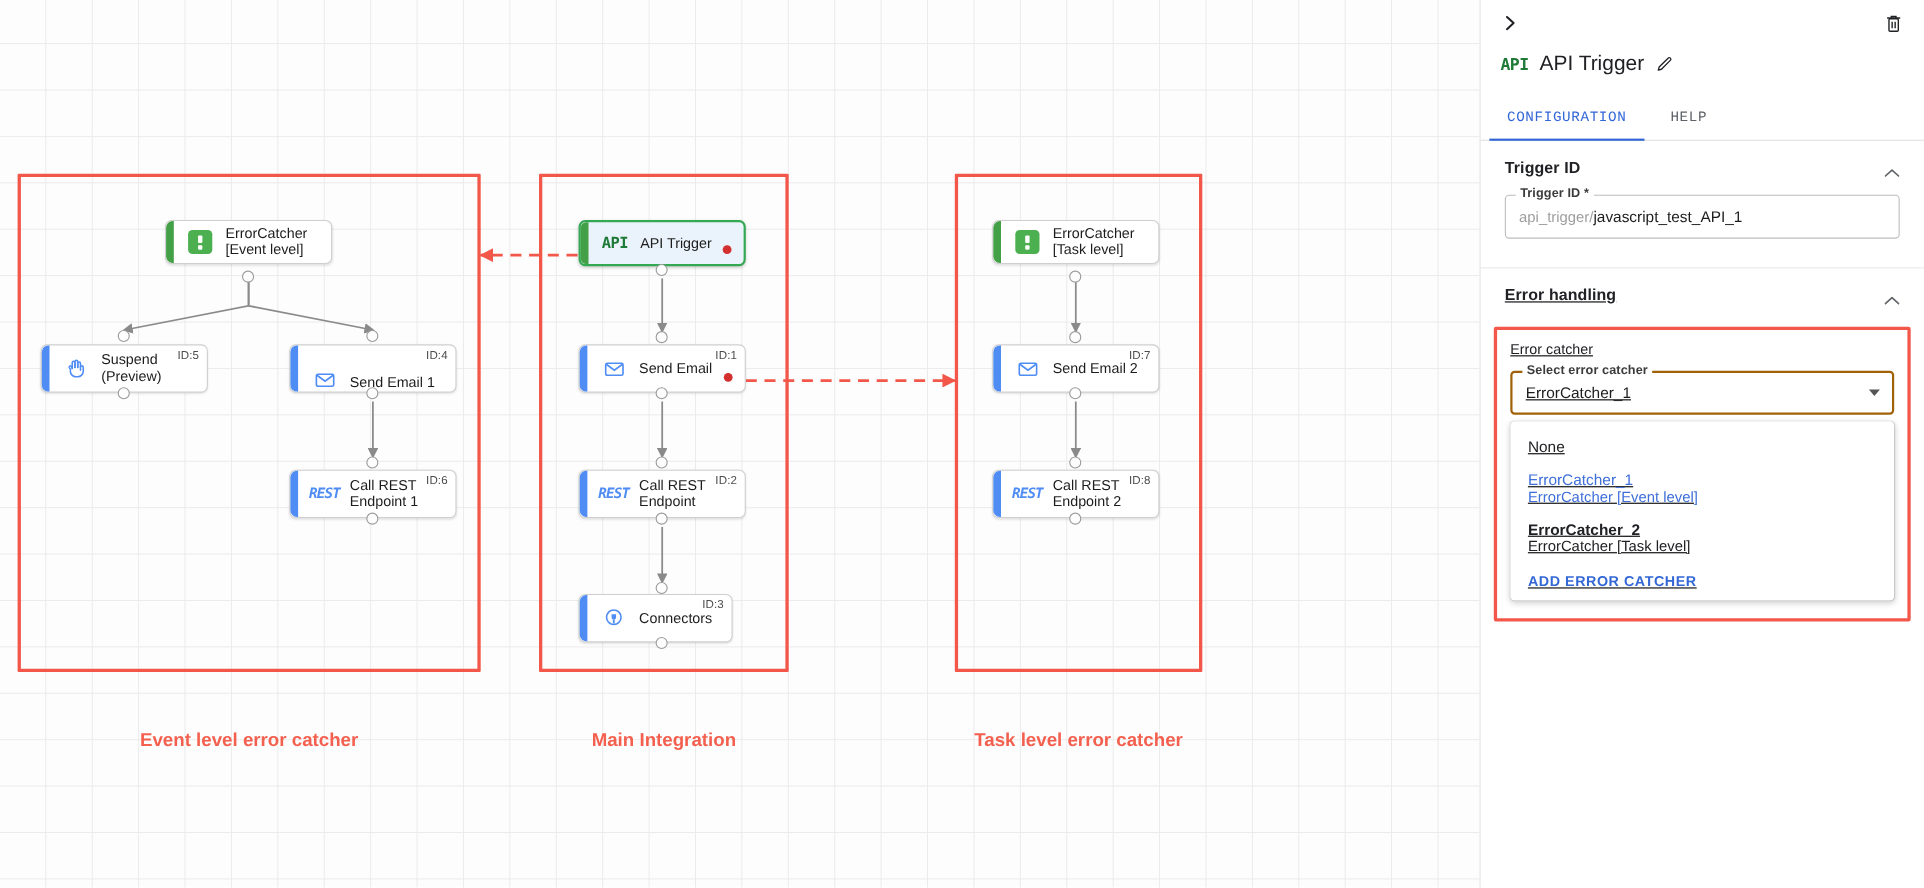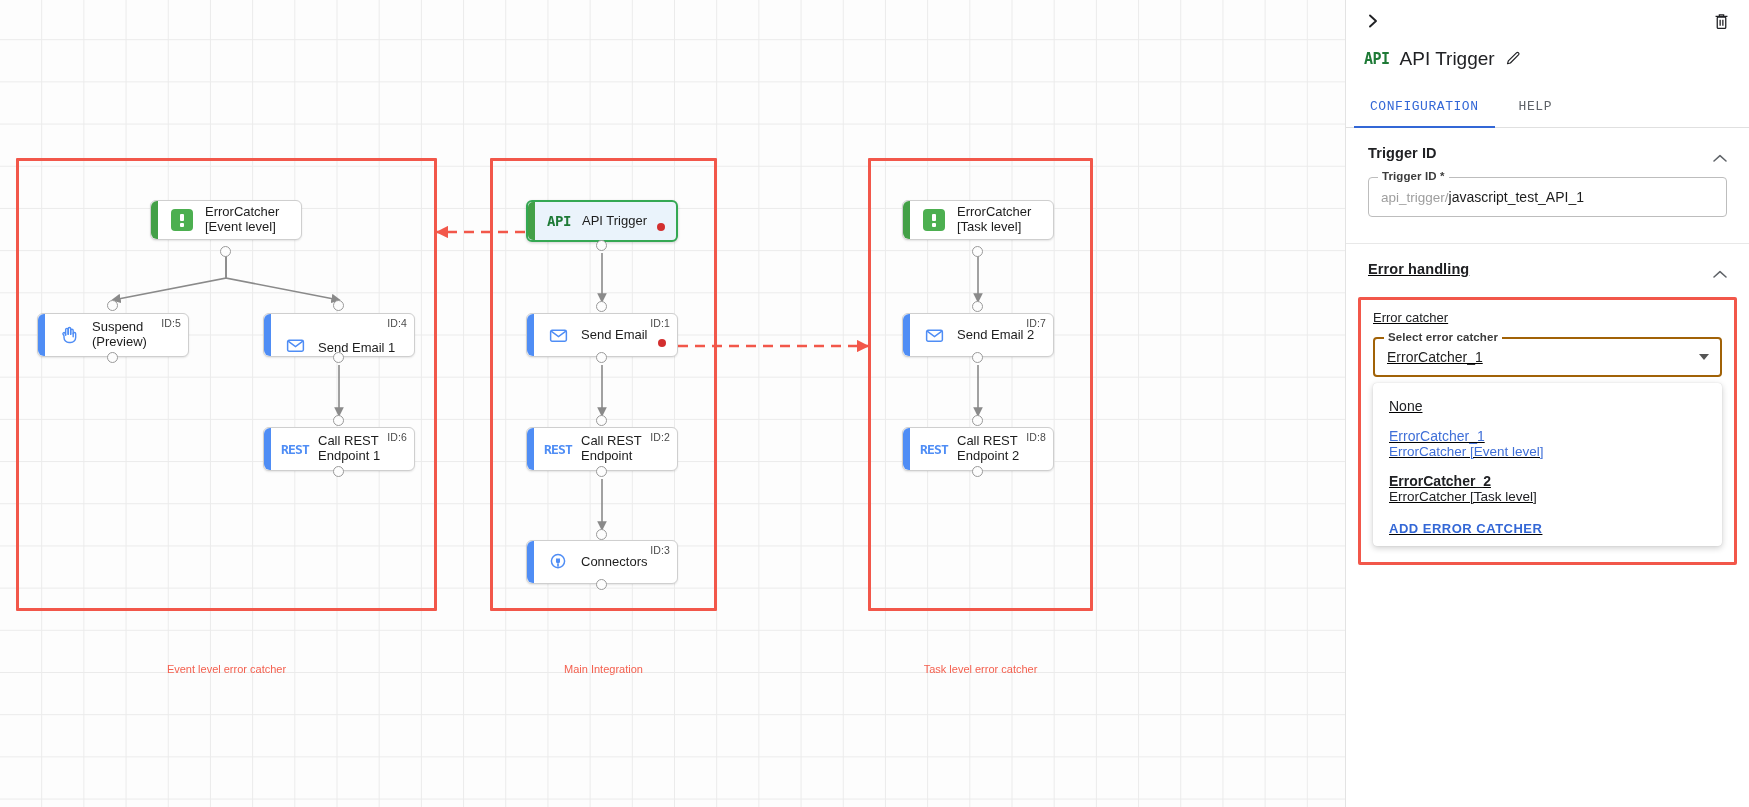--- a/index.html
+++ b/index.html
@@ -28,23 +28,24 @@
 
   .group-box {
     position: absolute;
     border: 3px solid #f2574a;
     border-radius: 1px;
     background: transparent;
   }
   .group-label {
     position: absolute;
     color: #f4604f;
-    font-size: 11px;
+    font-size: 17px;
     white-space: nowrap;
     text-align: center;
+    font-weight: bold;
   }
 
   
   .node {
     position: absolute;
     height: 44px;
     background: #ffffff;
     border: 1px solid #cfcfcf;
     border-radius: 6px;
     display: flex;
@@ -89,20 +90,21 @@
 
   .api-glyph {
     font-family: "DejaVu Sans Mono", monospace;
     font-size: 14px; font-weight: 700; color: #1e7a36;
     letter-spacing: -0.5px;
   }
   .rest-glyph {
     font-family: "DejaVu Sans Mono", monospace;
     font-size: 13px; font-weight: 700; color: #4f8df5;
     letter-spacing: -0.8px;
+    font-style: italic;
   }
   .ec-glyph {
     width: 22px; height: 22px; border-radius: 4px;
     background: #4caf50;
     display: flex; align-items: center; justify-content: center;
     flex-direction: column; gap: 2px;
   }
   .ec-glyph i { display:block; width: 4px; height: 4px; background:#fff; border-radius:1px; }
   .ec-glyph i.top { height: 7px; border-radius: 1px; }
 
@@ -392,21 +394,21 @@
       <span class="icon-wrap">
         <span class="rest-glyph">REST</span>
       </span>
       <span class="label">Call REST
 Endpoint</span>
       <span class="idtag">ID:2</span>
     </div>
     <span class="port" style="left:596px; top:466px;"></span>
 
     <span class="port" style="left:596px; top:529px;"></span>
-    <div class="node" style="left:526px; top:540px; width:152px;">
+    <div class="node" style="left:526px; top:540px; width:140px;">
       <span class="bar"></span>
       <span class="icon-wrap">
         <svg width="22" height="22" viewBox="0 0 24 24" fill="none" stroke="#4f8df5" stroke-width="1.6">
           <circle cx="12" cy="11" r="7.2"></circle>
           <path d="M9.8 8.2v3.2a2.2 2.2 0 0 0 4.4 0V8.2" fill="#4f8df5" stroke="none"></path>
           <path d="M12 13.6v3.6" stroke-width="1.8"></path>
         </svg>
       </span>
       <span class="label">Connectors</span>
       <span class="idtag">ID:3</span>

